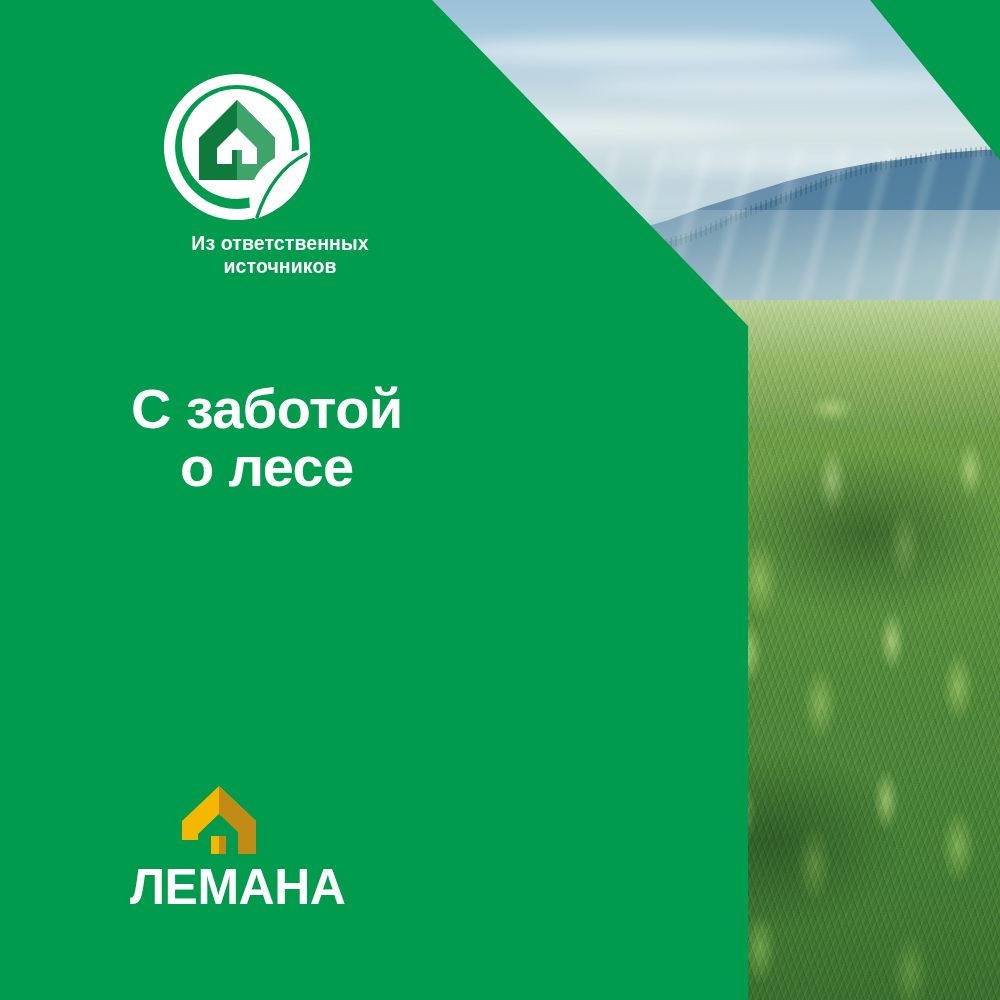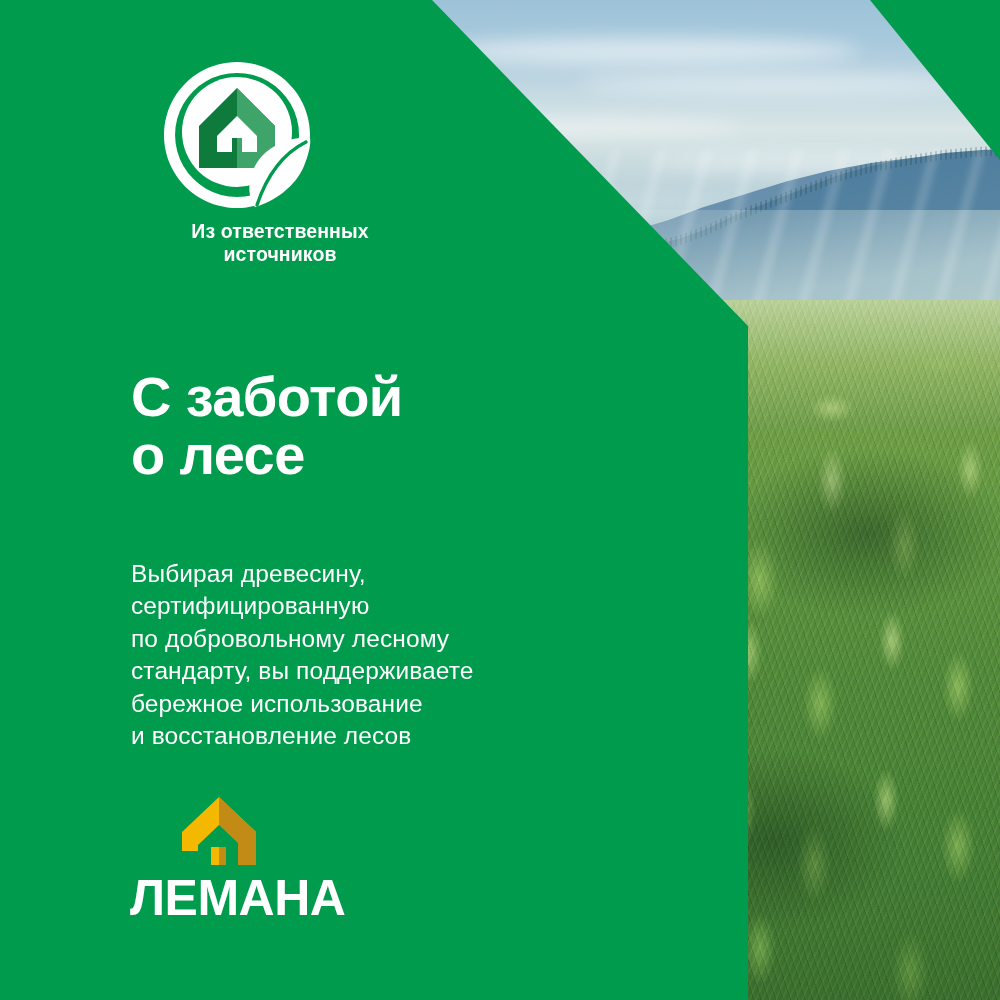--- a/index.html
+++ b/index.html
@@ -224,20 +224,21 @@
     z-index: 2;
     background: #009B4D;
     clip-path: polygon(100% 0, 100% 100%, 0 0);
   }
 
   
   .content {
     position: absolute;
     inset: 0;
     z-index: 3;
+    margin-top: 12px;
   }
 
   
   .rs-mark {
     position: absolute;
     left: 130px;
     top: 60px;
     width: 300px;
   }
   .rs-emblem { display: block; width: 150px; height: 150px; margin-left: 32px; }
@@ -257,40 +258,41 @@
   .headline {
     position: absolute;
     left: 131px;
     top: 330px;
     color: #ffffff;
     font-size: 56px;
     line-height: 1.05;
     font-weight: 700;
     letter-spacing: -0.6px;
     white-space: pre-line;
+    text-align: center;
   }
 
   
   .body-copy {
     position: absolute;
     left: 131px;
     top: 533px;
     color: #ffffff;
     font-size: 24.5px;
     line-height: 1.33;
     font-weight: 400;
     letter-spacing: .1px;
     white-space: pre-line;
   }
 
   
   .lemana {
     position: absolute;
     left: 130px;
-    top: 795px;
+    top: 772px;
     width: 260px;
   }
   .lemana-house { display: block; width: 78px; height: 72px; margin-left: 50px; }
   .lemana-word {
     margin-top: 6px;
     color: #ffffff;
     font-size: 50px;
     line-height: 1;
     font-weight: 700;
     letter-spacing: -0.5px;
@@ -395,26 +397,20 @@
           L142 74
           C138 66 132 60 126 55 Z" opacity="0"></path>
       </svg>
       <div class="rs-caption">Из ответственных
 источников</div>
     </div>
 
     <h1 class="headline">С заботой
 о лесе</h1>
 
-    <p class="body-copy">Выбирая древесину,
-сертифицированную
-по добровольному лесному
-стандарту, вы поддерживаете
-бережное использование
-и восстановление лесов</p>
 
     <div class="lemana">
       <svg class="lemana-house" viewBox="0 0 78 72">
 
         <path fill="#F5B800" d="
           M39 2
           L76 37
           L76 70
           L2 70
           L2 37

